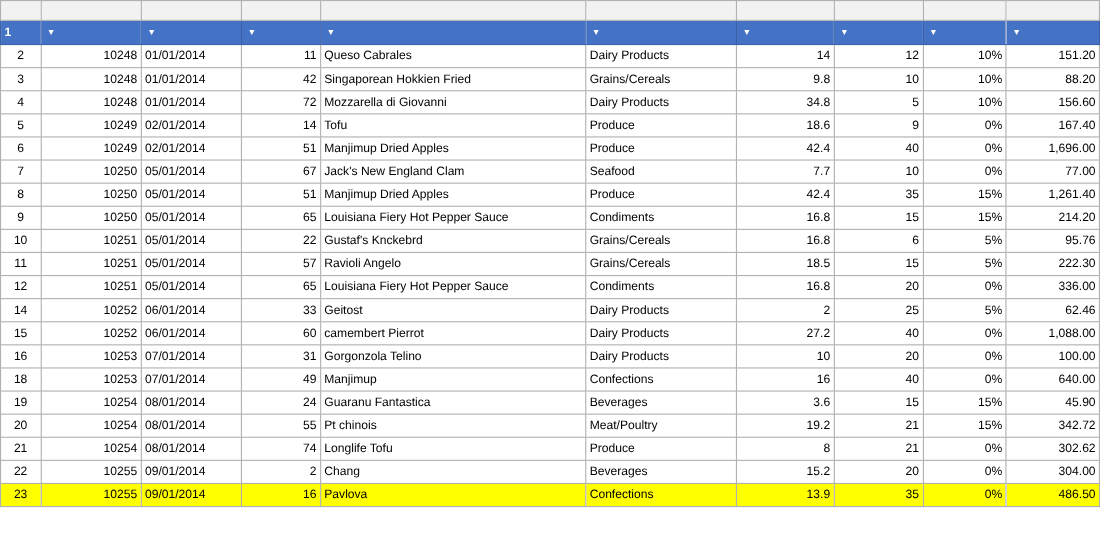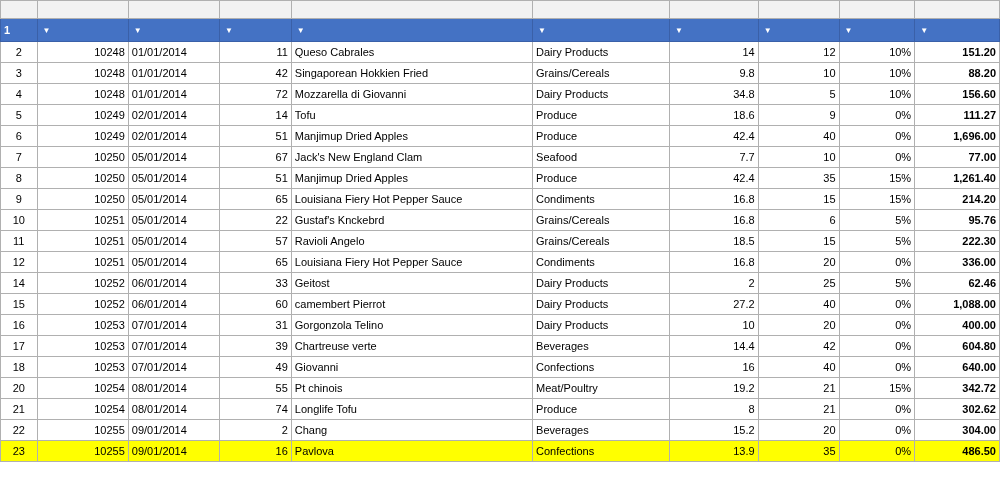--- a/index.html
+++ b/index.html
@@ -87,21 +87,21 @@
 
     .col-a { width: 28px; }
     .col-b { width: 70px; }
     .col-c { width: 70px; }
     .col-d { width: 55px; }
     .col-e { width: 185px; }
     .col-f { width: 105px; }
     .col-g { width: 68px; }
     .col-h { width: 62px; }
     .col-i { width: 58px; }
-    .col-j { width: 65px; font-weight: bold; }
+    .col-j { width: 65px; }
 
     .top-left-corner {
       background: #f2f2f2;
       border-color: #b0b0b0;
       width: 28px;
     }
   </style>
 </head>
 <body>
 
@@ -202,21 +202,21 @@
         <tr class="data-row">
           <td class="row-num col-a">5</td>
           <td class="col-b num-col">10249</td>
           <td class="col-c">02/01/2014</td>
           <td class="col-d num-col">14</td>
           <td class="col-e">Tofu</td>
           <td class="col-f">Produce</td>
           <td class="col-g num-col">18.6</td>
           <td class="col-h num-col">9</td>
           <td class="col-i num-col">0%</td>
-          <td class="col-j num-col">111.27</td>
+          <td class="col-j num-col">167.40</td>
         </tr>
         <tr class="data-row">
           <td class="row-num col-a">6</td>
           <td class="col-b num-col">10249</td>
           <td class="col-c">02/01/2014</td>
           <td class="col-d num-col">51</td>
           <td class="col-e">Manjimup Dried Apples</td>
           <td class="col-f">Produce</td>
           <td class="col-g num-col">42.4</td>
           <td class="col-h num-col">40</td>
@@ -322,45 +322,45 @@
         <tr class="data-row">
           <td class="row-num col-a">16</td>
           <td class="col-b num-col">10253</td>
           <td class="col-c">07/01/2014</td>
           <td class="col-d num-col">31</td>
           <td class="col-e">Gorgonzola Telino</td>
           <td class="col-f">Dairy Products</td>
           <td class="col-g num-col">10</td>
           <td class="col-h num-col">20</td>
           <td class="col-i num-col">0%</td>
-          <td class="col-j num-col">400.00</td>
-        </tr>
-        <tr class="data-row">
-          <td class="row-num col-a">17</td>
-          <td class="col-b num-col">10253</td>
-          <td class="col-c">07/01/2014</td>
-          <td class="col-d num-col">39</td>
-          <td class="col-e">Chartreuse verte</td>
-          <td class="col-f">Beverages</td>
-          <td class="col-g num-col">14.4</td>
-          <td class="col-h num-col">42</td>
-          <td class="col-i num-col">0%</td>
-          <td class="col-j num-col">604.80</td>
+          <td class="col-j num-col">100.00</td>
         </tr>
         <tr class="data-row">
           <td class="row-num col-a">18</td>
           <td class="col-b num-col">10253</td>
           <td class="col-c">07/01/2014</td>
           <td class="col-d num-col">49</td>
-          <td class="col-e">Giovanni</td>
+          <td class="col-e">Manjimup</td>
           <td class="col-f">Confections</td>
           <td class="col-g num-col">16</td>
           <td class="col-h num-col">40</td>
           <td class="col-i num-col">0%</td>
           <td class="col-j num-col">640.00</td>
+        </tr>
+        <tr class="data-row">
+          <td class="row-num col-a">19</td>
+          <td class="col-b num-col">10254</td>
+          <td class="col-c">08/01/2014</td>
+          <td class="col-d num-col">24</td>
+          <td class="col-e">Guaranu  Fantastica</td>
+          <td class="col-f">Beverages</td>
+          <td class="col-g num-col">3.6</td>
+          <td class="col-h num-col">15</td>
+          <td class="col-i num-col">15%</td>
+          <td class="col-j num-col">45.90</td>
         </tr>
         <tr class="data-row">
           <td class="row-num col-a">20</td>
           <td class="col-b num-col">10254</td>
           <td class="col-c">08/01/2014</td>
           <td class="col-d num-col">55</td>
           <td class="col-e">Pt chinois</td>
           <td class="col-f">Meat/Poultry</td>
           <td class="col-g num-col">19.2</td>
           <td class="col-h num-col">21</td>

